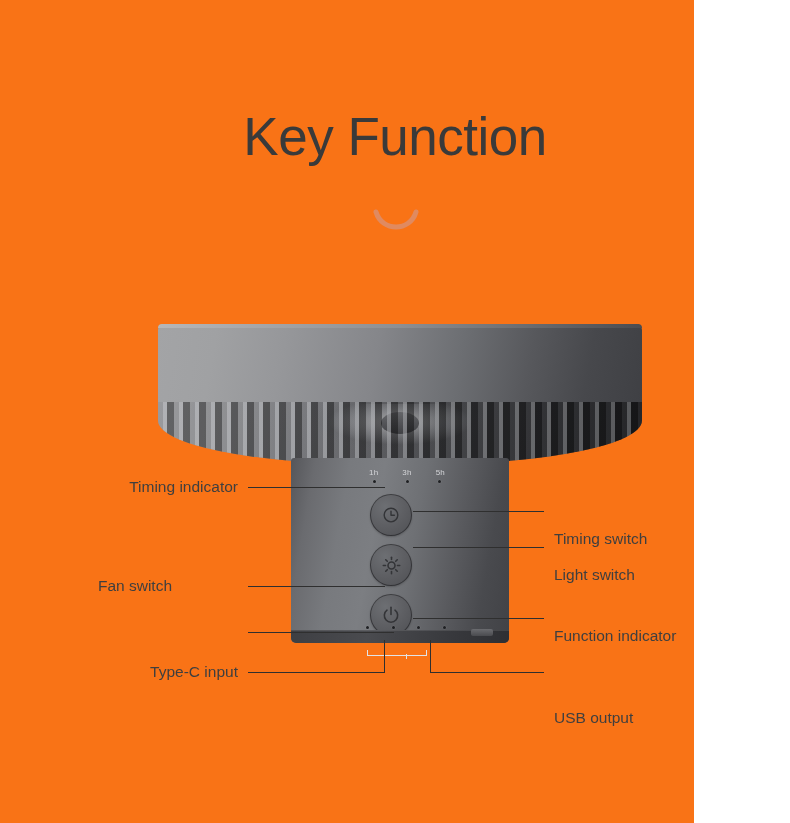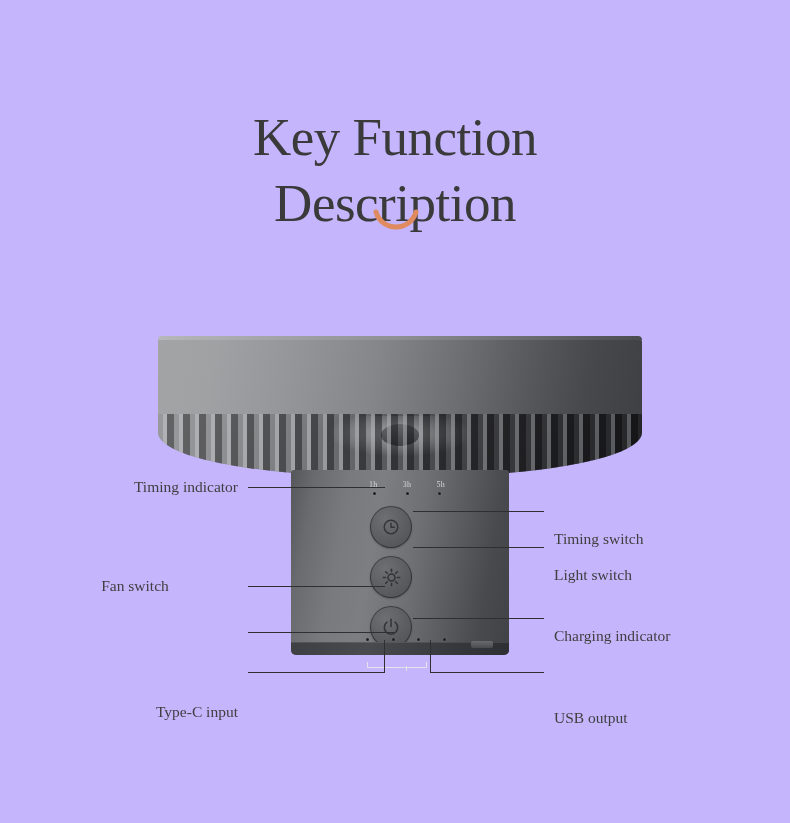--- a/index.html
+++ b/index.html
@@ -7,25 +7,24 @@
     margin: 0;
     padding: 0;
     background: #ffffff;
   }
   body {
     font-family: "Liberation Sans", sans-serif;
     -webkit-font-smoothing: antialiased;
   }
   #page {
     position: relative;
-    width: 790px;
+    width: 694px;
     height: 823px;
-    background: #c4b5fd;
+    background: #f97316;
     overflow: hidden;
-    font-family: Liberation Serif, serif;
   }
 
   
   .heading {
     position: absolute;
     left: 0;
     top: 38px;
     width: 790px;
     text-align: center;
     color: #3a3a3a;
@@ -44,21 +43,21 @@
     left: 373px;
     top: 206px;
     width: 46px;
     height: 32px;
   }
 
   
   .product {
     position: absolute;
     left: 150px;
-    top: 336px;
+    top: 324px;
     width: 500px;
     height: 330px;
     text-align: right;
   }
 
   
   .fan-head {
     position: absolute;
     left: 0px;
     top: 0px;
@@ -291,21 +290,20 @@
   .leader.h { height: 1px; }
   .leader.v { width: 1px; }
 </style>
 </head>
 <body>
 
 <div id="page">
 
   <div class="heading">
     <span>Key Function</span>
-    <span class="heading-line2">Description</span>
   </div>
 
   <svg class="accent-arc" viewBox="0 0 46 32">
     <path d="M3 6 C 9 26, 37 26, 43 6" fill="none" stroke="#e08a60" stroke-width="5" stroke-linecap="round"></path>
   </svg>
 
   <div class="product">
 
     <div class="fan-head">
       <div class="head-band"></div>
@@ -390,39 +388,39 @@
   </div>
   <div class="leader h" style="left:248px; top:487px; width:137px;"></div>
 
   <div class="callout left" style="left:16px; top:576px; width:238px;text-align:center;">
     <span>Fan switch</span>
   </div>
   <div class="leader h" style="left:248px; top:586px; width:137px;"></div>
 
   <div class="leader h" style="left:248px; top:632px; width:146px;"></div>
 
-  <div class="callout left" style="left:0px; top:662px; width:238px;margin-top:40px;">
+  <div class="callout left" style="left:0px; top:662px; width:238px;">
     <span>Type-C input</span>
   </div>
   <div class="leader h" style="left:248px; top:672px; width:137px;"></div>
   <div class="leader v" style="left:384px; top:640px; height:33px;"></div>
 
   <div class="leader h" style="left:413px; top:511px; width:131px;"></div>
   <div class="callout right" style="left:554px; top:501px;">
     <span>Timing switch</span>
   </div>
 
   <div class="leader h" style="left:413px; top:547px; width:131px;"></div>
   <div class="callout right" style="left:554px; top:537px;text-align:center;">
     <span>Light switch</span>
   </div>
 
   <div class="leader h" style="left:413px; top:618px; width:131px;"></div>
   <div class="callout right" style="left:554px; top:598px;">
-    <span>Charging indicator</span>
+    <span>Function indicator</span>
   </div>
 
   <div class="leader v" style="left:430px; top:640px; height:33px;"></div>
   <div class="leader h" style="left:430px; top:672px; width:114px;"></div>
   <div class="callout right" style="left:554px; top:680px;">
     <span>USB output</span>
   </div>
 
 </div>
 

